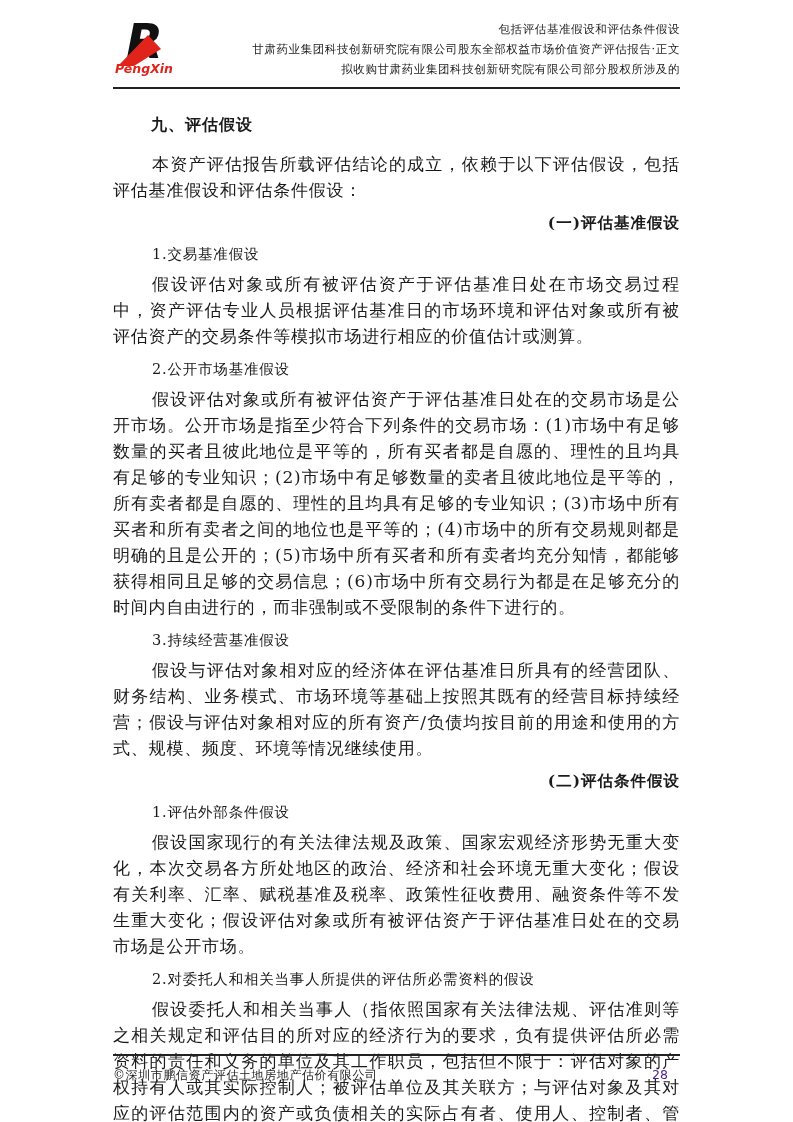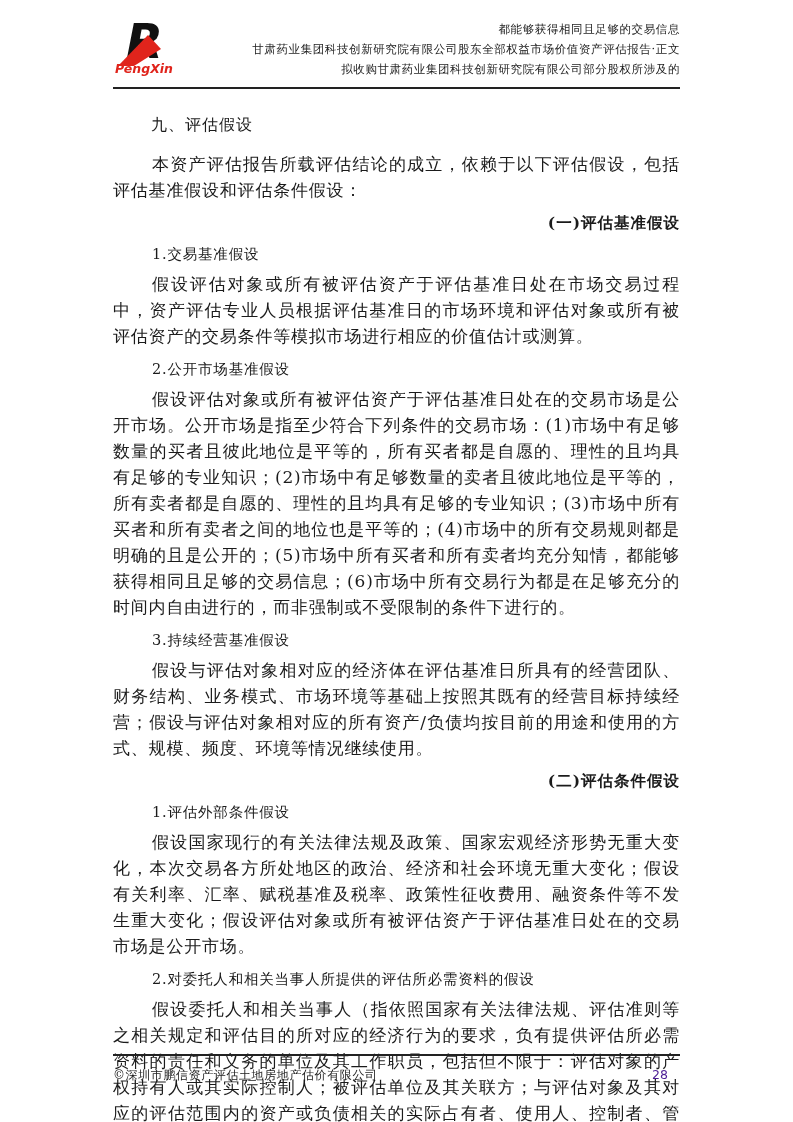--- a/index.html
+++ b/index.html
@@ -44,21 +44,21 @@
 
   
   .content {
     position: absolute;
     top: 89px;
     left: 113px;
     right: 113px;
   }
   .chapter {
     font-size: 16px;
-    font-weight: normal;
+    font-weight: bold;
     letter-spacing: 1px;
     margin: 26px 0 15px;
     text-indent: 38px;
   }
   .section {
     font-size: 15.5px;
     font-weight: bold;
     letter-spacing: 1px;
     margin: 10px 0 6px;
     text-indent: 38px;
@@ -114,21 +114,21 @@
 
   <div class="header">
     <div class="logo">
       <svg width="72" height="60" viewBox="0 0 72 60">
         <text x="13" y="42" font-family="DejaVu Sans, sans-serif" font-size="48" font-weight="bold" font-style="italic" fill="#111111">R</text>
         <polygon points="5,50 35,19 48,33 21,50" fill="#e0241c"></polygon>
         <text x="2" y="57" font-family="DejaVu Sans, sans-serif" font-size="12.5" font-weight="bold" font-style="italic" fill="#e0241c">PengXin</text>
       </svg>
     </div>
     <div class="header-right">
-      <div>都能够获得相同且足够的交易信息</div>
+      <div>包括评估基准假设和评估条件假设</div>
       <div>甘肃药业集团科技创新研究院有限公司股东全部权益市场价值资产评估报告·正文</div>
       <div>拟收购甘肃药业集团科技创新研究院有限公司部分股权所涉及的</div>
     </div>
   </div>
   <div class="header-rule"></div>
 
   <div class="content">
     <h1 class="chapter">九、评估假设</h1>
     <p class="para">本资产评估报告所载评估结论的成立，依赖于以下评估假设，包括评估基准假设和评估条件假设：</p>
 

